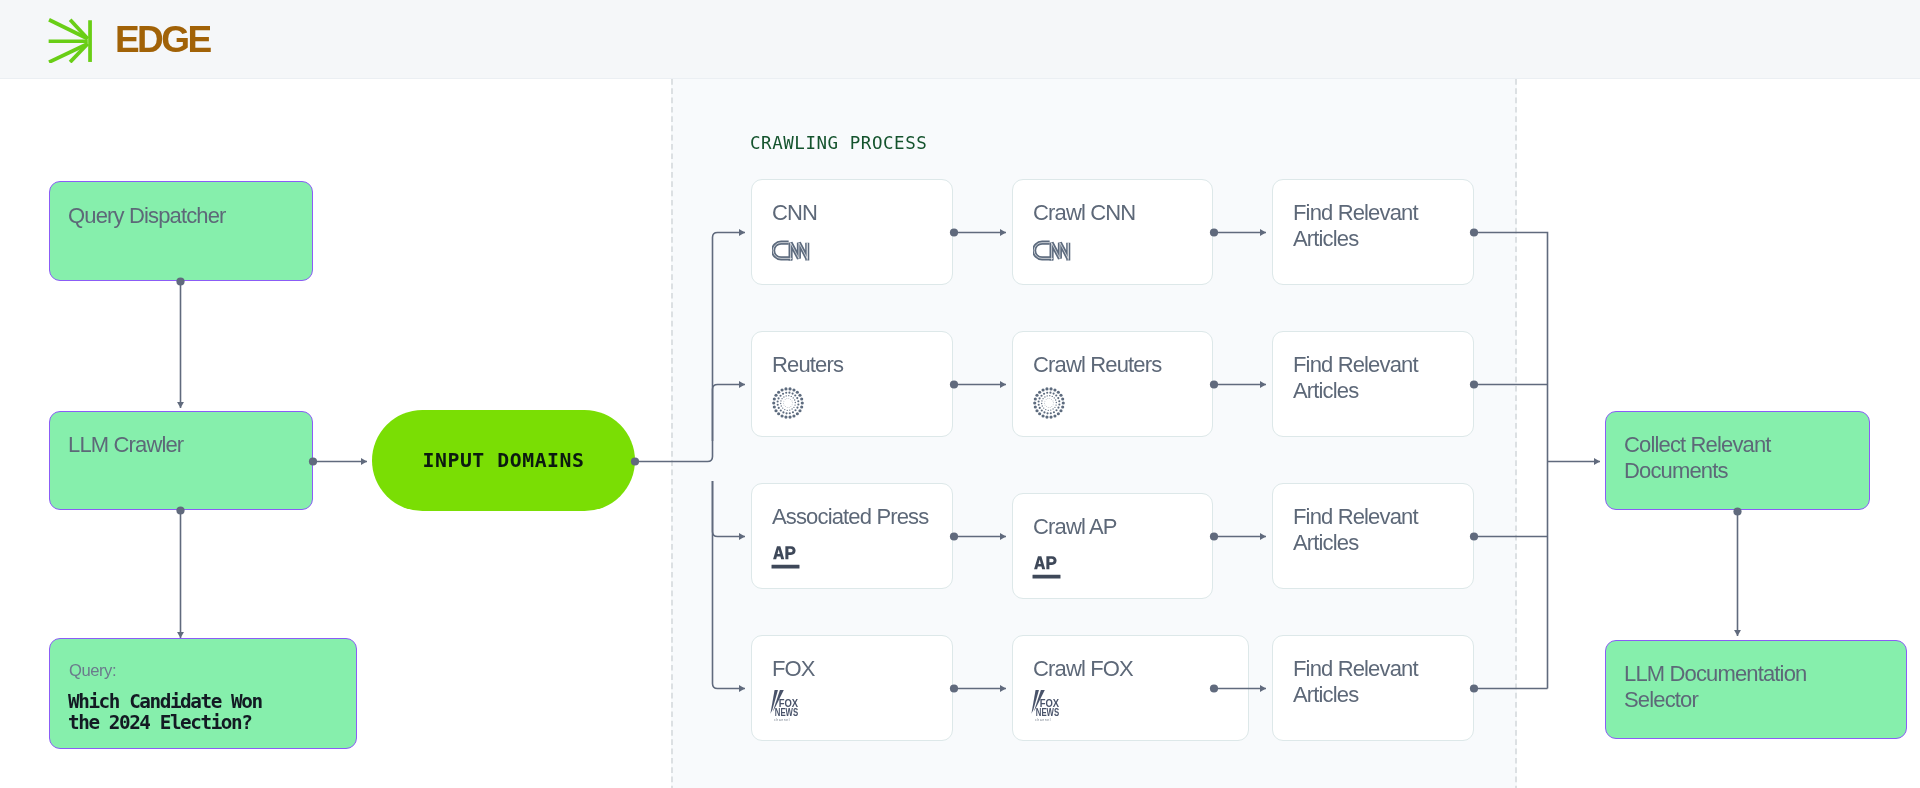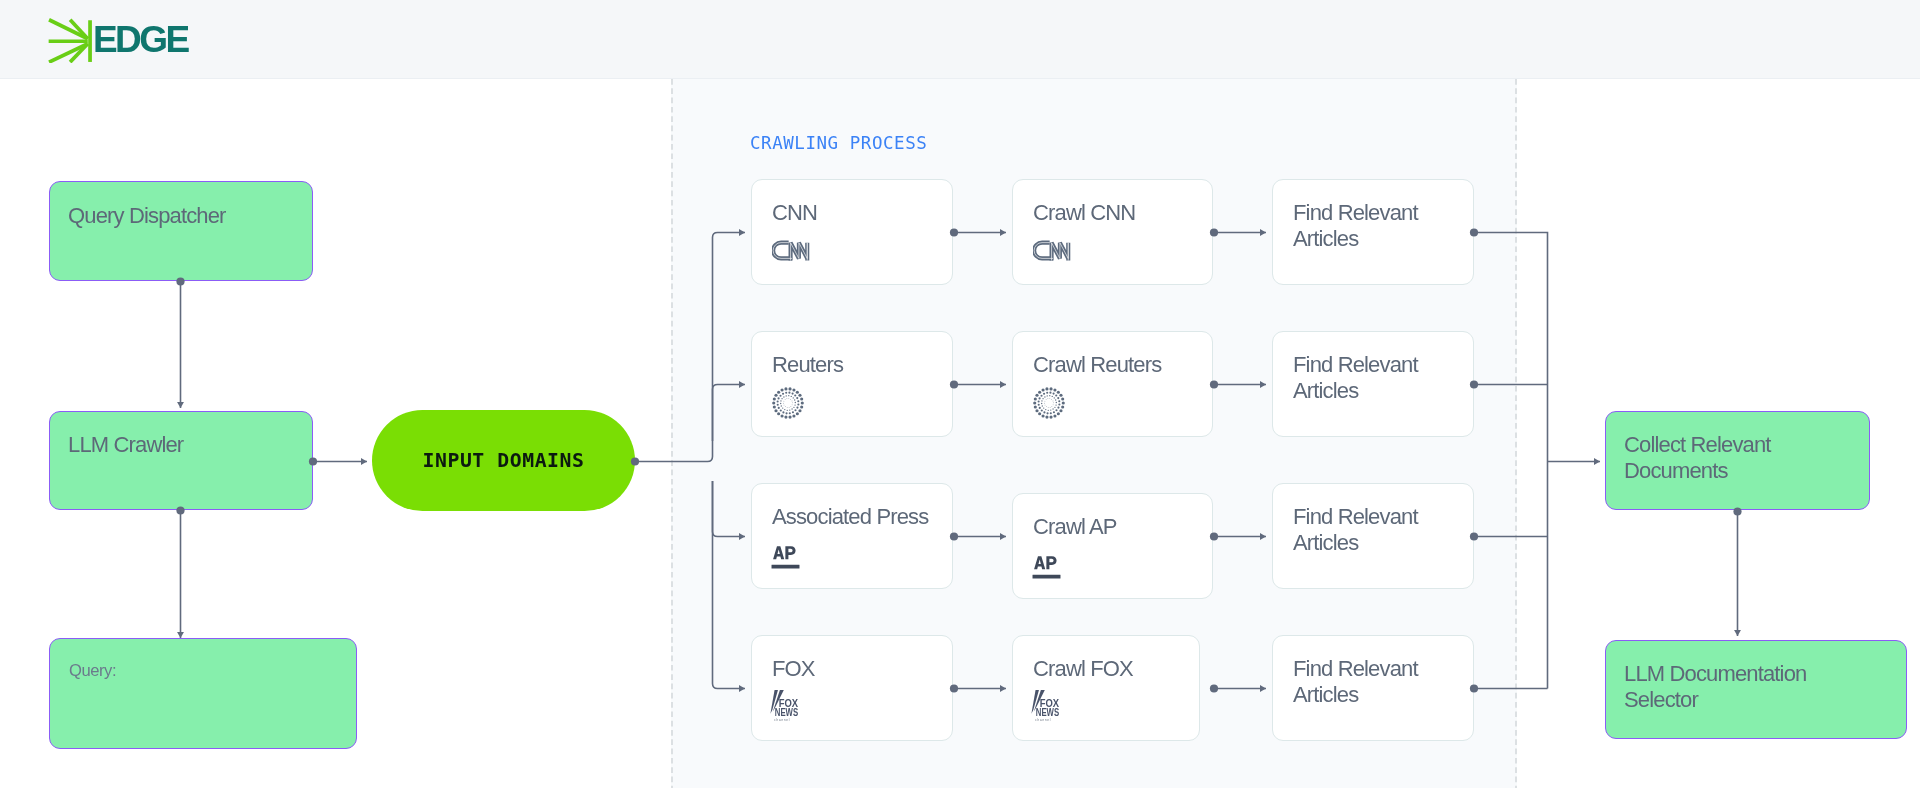--- a/index.html
+++ b/index.html
@@ -3,27 +3,27 @@
 <meta charset="utf-8">
 <style>
   html,body{margin:0;padding:0;}
   body{width:1920px;height:788px;background:#ffffff;font-family:"Liberation Sans",sans-serif;overflow:hidden;}
   .page{position:relative;width:1920px;height:788px;background:#fff;}
 
   
   .header{position:absolute;left:0;top:0;width:1920px;height:79px;background:#f5f7f9;border-bottom:1px solid #ebeff3;box-sizing:border-box;}
   .logo-wrap{position:absolute;left:48px;top:17px;display:flex;align-items:center;}
   .logo-mark{width:45px;height:46px;display:block;}
-  .logo-text{font-size:37px;font-weight:700;color:#0f766e;letter-spacing:-2.6px;}
+  .logo-text{font-size:37px;font-weight:700;color:#a16207;letter-spacing:-2.6px;margin-left:22px;}
   .header-title{position:absolute;right:48px;top:23px;font-size:30px;font-weight:700;color:#131b28;letter-spacing:-0.2px;}
 
   
   .panel{position:absolute;left:671px;top:79px;width:846px;height:709px;background:#f8fafc;box-sizing:border-box;}
   svg.panel-dash{position:absolute;left:0;top:0;width:1920px;height:788px;overflow:visible;pointer-events:none;z-index:1;}
-  .panel-title{position:absolute;left:750px;top:133px;font-size:17.5px;font-weight:400;color:#3b82f6;letter-spacing:0.55px;
+  .panel-title{position:absolute;left:750px;top:133px;font-size:17.5px;font-weight:400;color:#14532d;letter-spacing:0.55px;
                font-family:"DejaVu Sans Mono","Liberation Mono",monospace;}
 
   
   svg.wires{position:absolute;left:0;top:0;width:1920px;height:788px;overflow:visible;pointer-events:none;z-index:5;}
 
   
   .node{position:absolute;box-sizing:border-box;border-radius:11px;}
   .node.soft{background:#86efac;border:1px solid #8b5cf6;}
   .node.white{background:#ffffff;border:1px solid #dde8e9;}
   .node .lbl{position:absolute;color:#5d6878;font-size:22px;line-height:25.5px;font-weight:400;letter-spacing:-0.85px;}
@@ -122,20 +122,21 @@
   <div class="node soft" style="left:49px;top:181px;width:264px;height:100px;">
     <span class="lbl" style="left:18px;top:21px;">Query Dispatcher</span>
   </div>
 
   <div class="node soft" style="left:49px;top:411px;width:264px;height:99px;">
     <span class="lbl" style="left:18px;top:20px;">LLM Crawler</span>
   </div>
 
   <div class="node soft" style="left:49px;top:638px;width:308px;height:111px;">
     <span class="qlabel" style="left:19px;top:22px;">Query:</span>
+    <span class="qtext" style="left:18px;top:52px;width:215px;">Which Candidate Won the 2024 Election?</span>
   </div>
 
   <div class="capsule" style="left:372px;top:410px;width:263px;height:101px;">
     <span class="lbl">INPUT DOMAINS</span>
   </div>
 
   <div id="rows">
       <div class="node white" style="left:751px;top:179px;width:202px;height:106px">
         <span class="lbl" style="left:20px;top:20px">CNN</span>
         <svg class="brandmark" style="left:20px;top:60px;width:40px;height:21px" viewBox="0 0 84 44">
@@ -364,21 +365,21 @@
             <path d="M13.5,4.0 L20.5,4.0 L9.0,45.0 L5.0,53.0 Z"></path>
             <path d="M24.5,4.0 L32.5,4.0 L14.5,40.5 L10.0,48.5 Z"></path>
           </g>
           <g fill="#49536a" font-family="'Liberation Sans',sans-serif" font-weight="700" font-size="21">
             <text x="22" y="38.5" textLength="40" lengthAdjust="spacingAndGlyphs">FOX</text>
             <text x="14" y="57.5" textLength="48" lengthAdjust="spacingAndGlyphs">NEWS</text>
           </g>
           <text x="13" y="67" fill="#5e6877" font-family="'Liberation Sans',sans-serif" font-size="6" letter-spacing="1.7">channel</text>
         </svg>
       </div>
-      <div class="node white" style="left:1012px;top:635px;width:188px;height:106px">
+      <div class="node white" style="left:1012px;top:635px;width:237px;height:106px">
         <span class="lbl" style="left:20px;top:20px">Crawl FOX</span>
         <svg class="brandmark" style="left:16px;top:51px;width:34px;height:36px" viewBox="0 0 70 70">
           <g fill="#49536a">
             <path d="M13.5,4.0 L20.5,4.0 L9.0,45.0 L5.0,53.0 Z"></path>
             <path d="M24.5,4.0 L32.5,4.0 L14.5,40.5 L10.0,48.5 Z"></path>
           </g>
           <g fill="#49536a" font-family="'Liberation Sans',sans-serif" font-weight="700" font-size="21">
             <text x="22" y="38.5" textLength="40" lengthAdjust="spacingAndGlyphs">FOX</text>
             <text x="14" y="57.5" textLength="48" lengthAdjust="spacingAndGlyphs">NEWS</text>
           </g>

